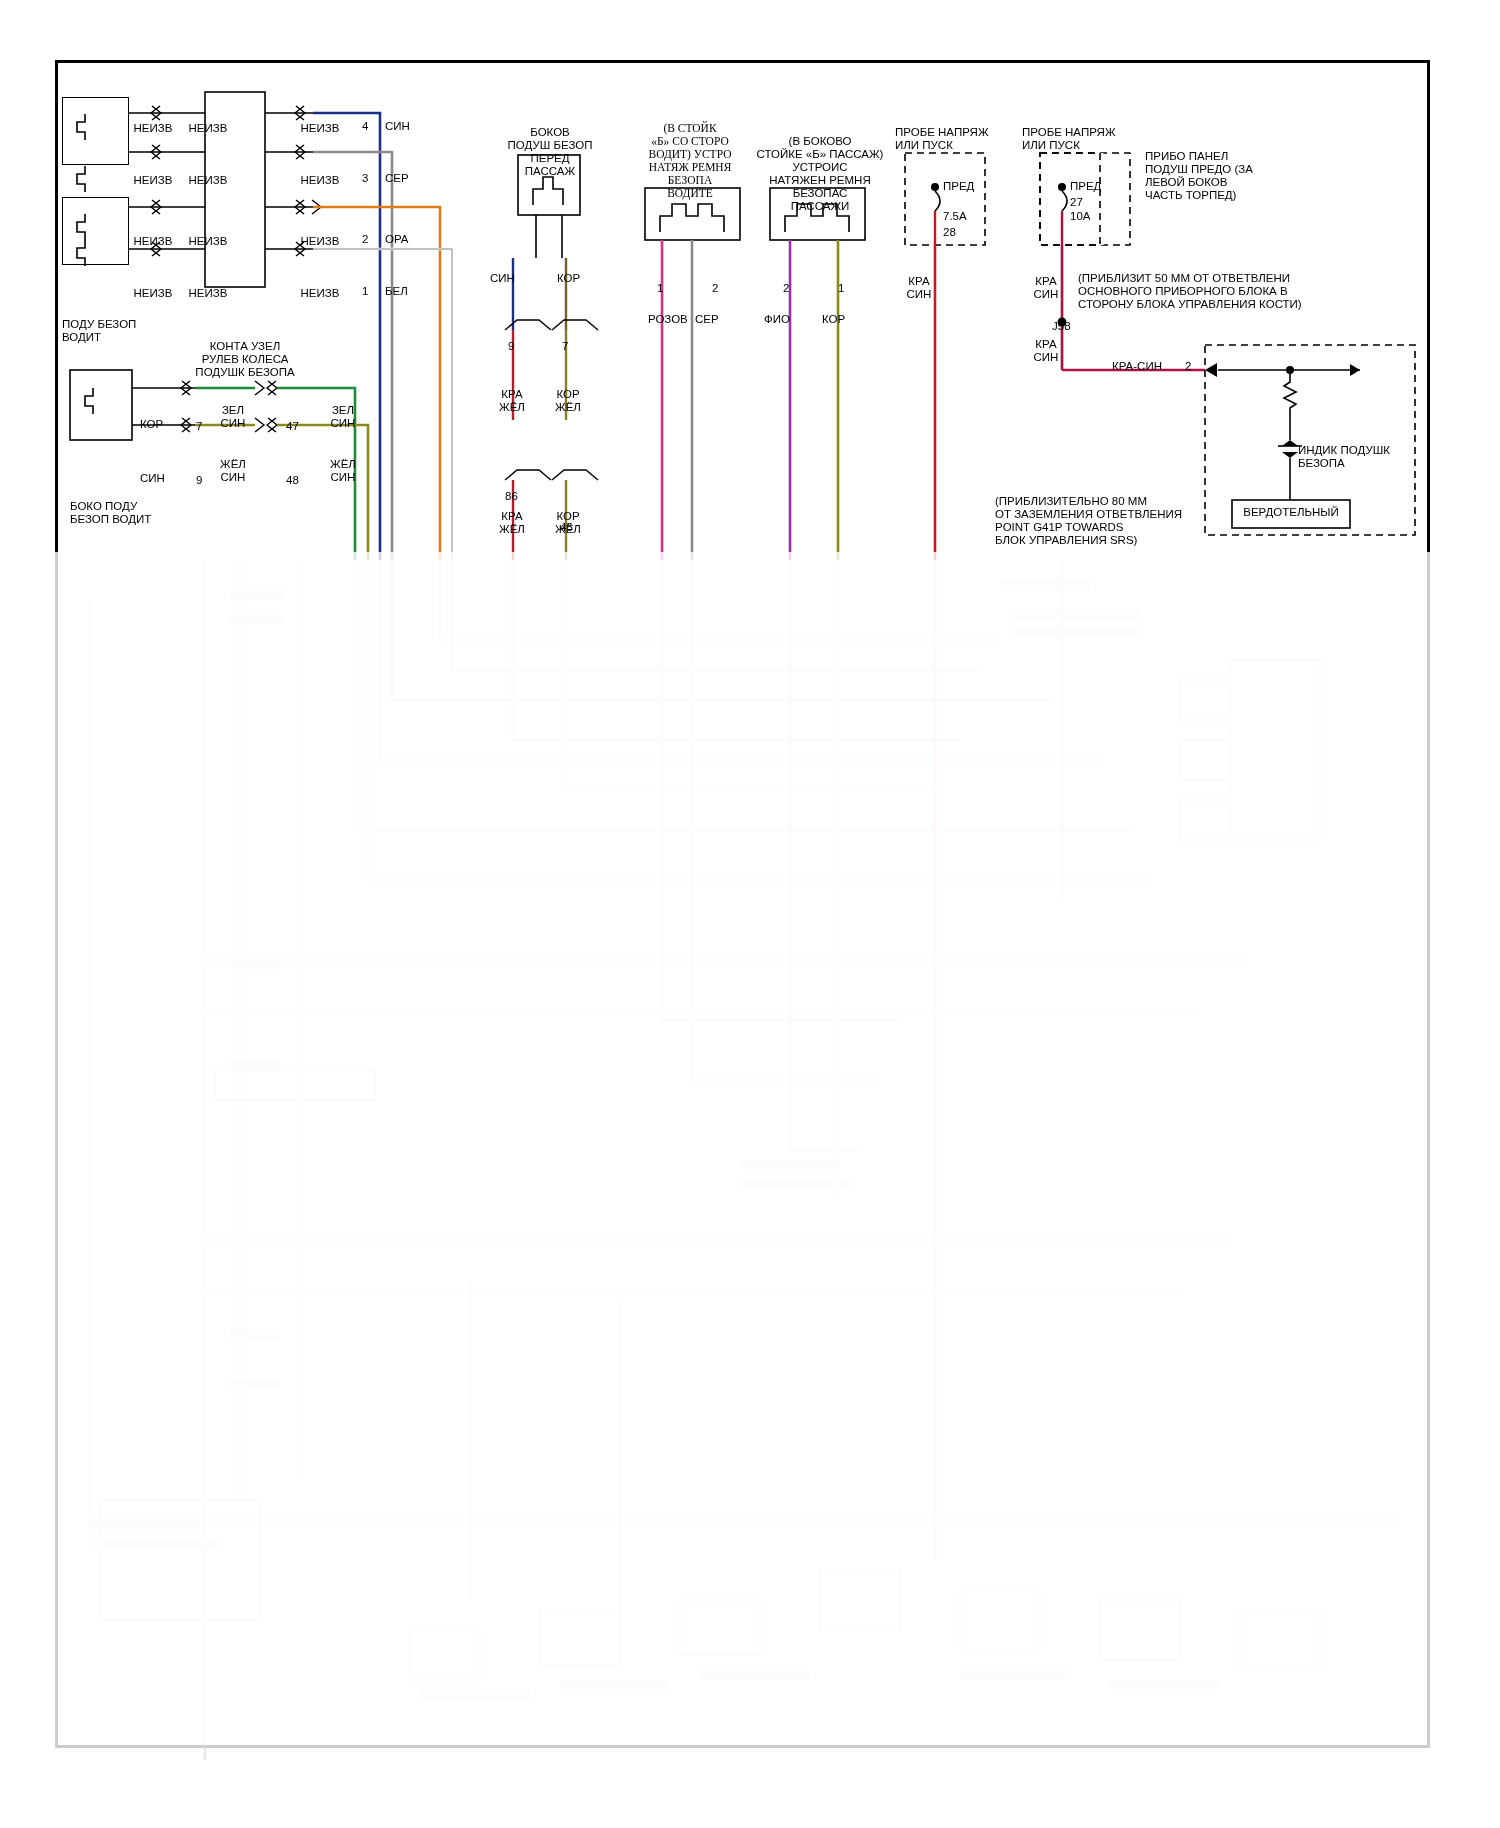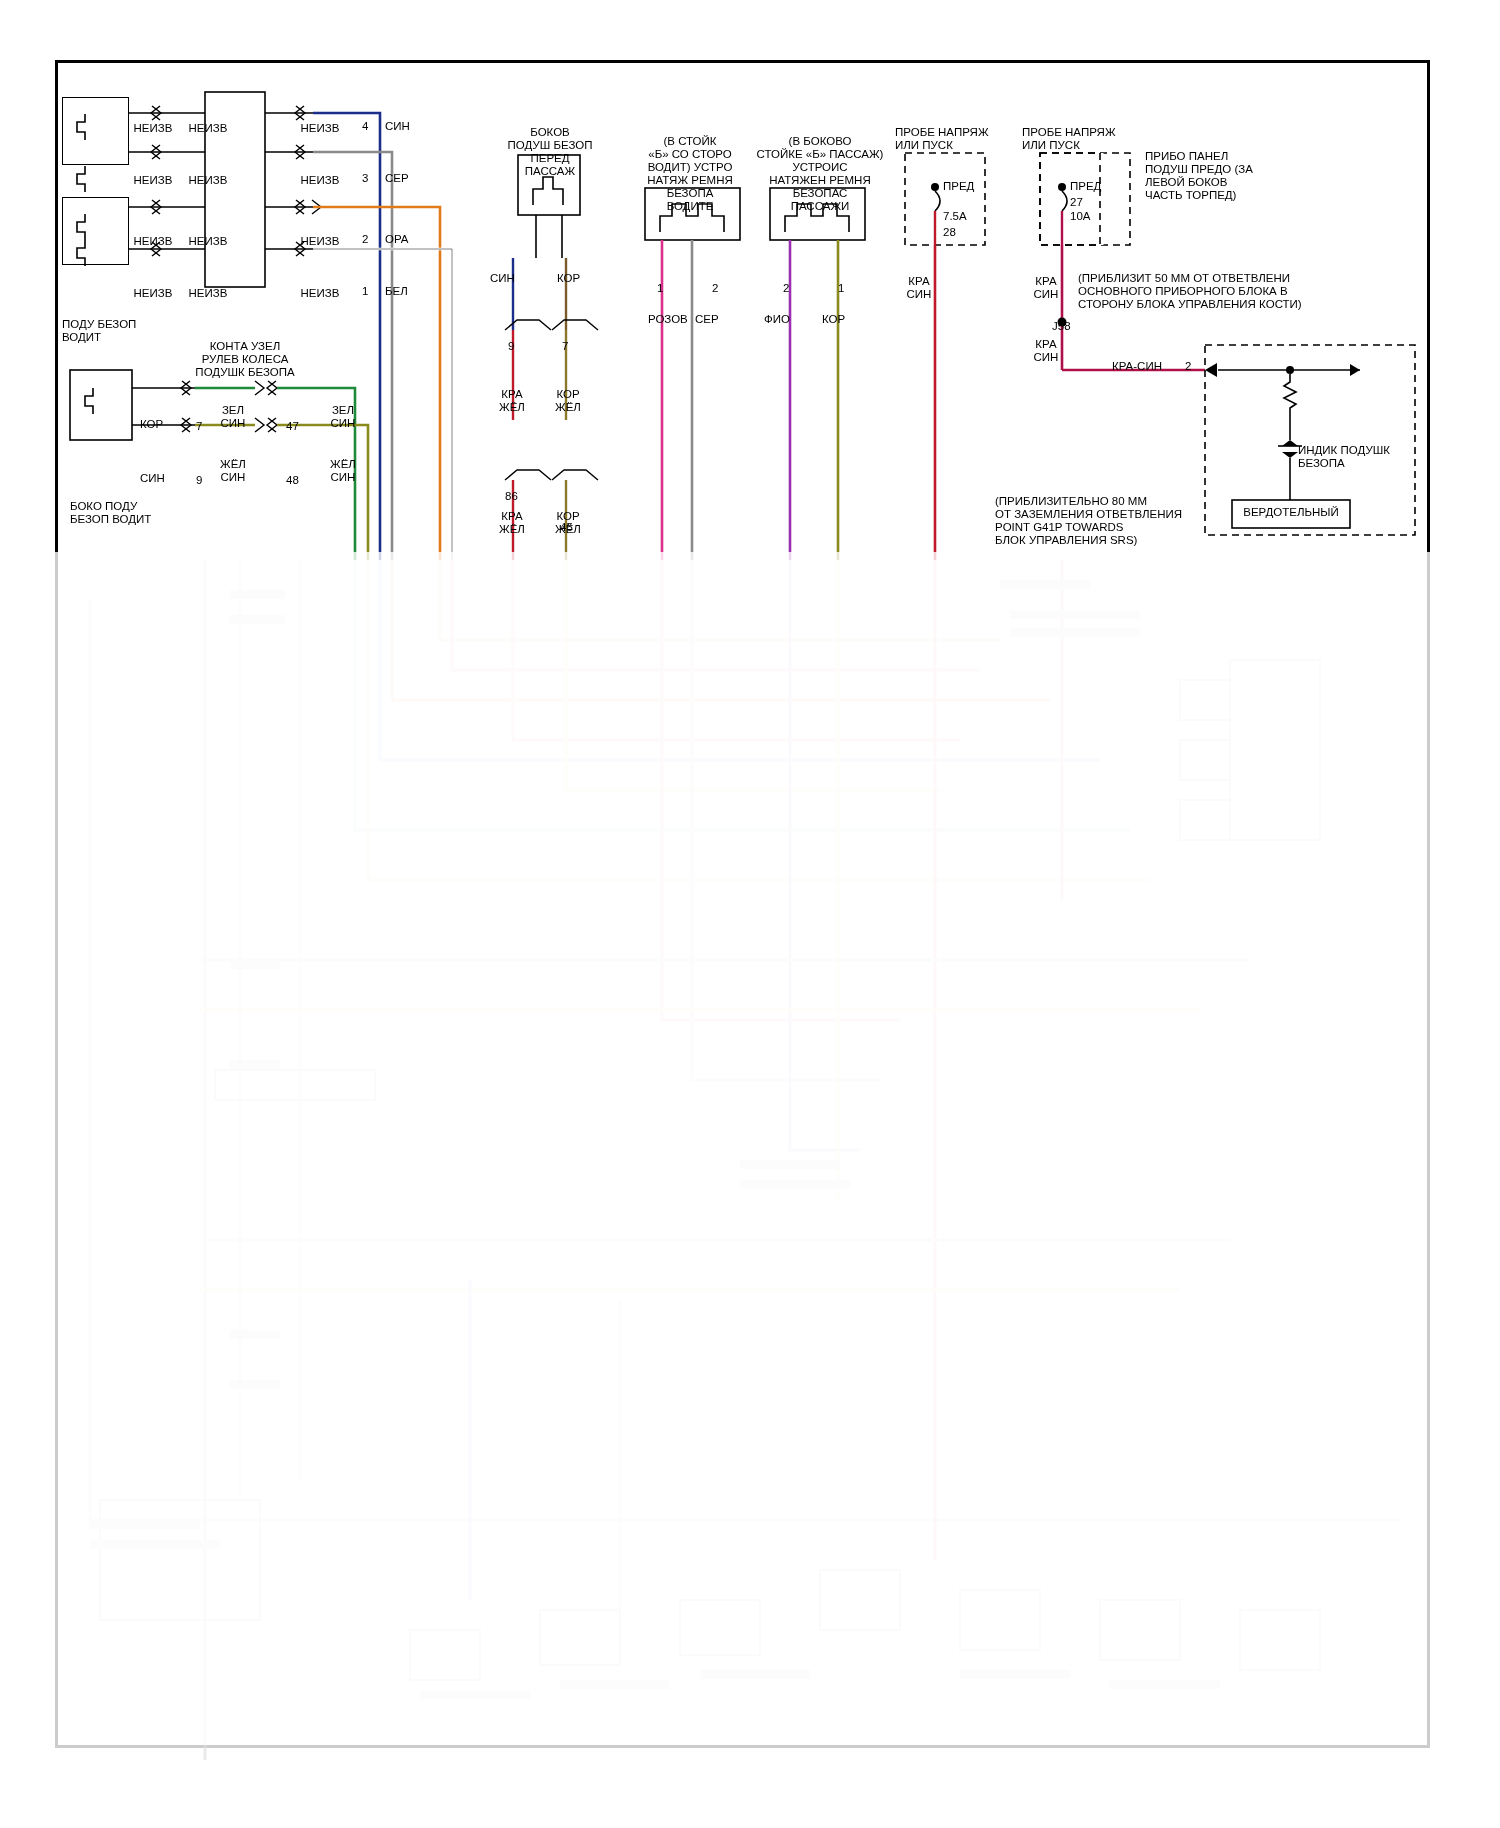--- a/index.html
+++ b/index.html
@@ -208,21 +208,21 @@
 ЖЁЛ</div>
   <div class="lbl c" style="left:548px;top:388px;width:40px;">КОР
 ЖЁЛ</div>
   <div class="lbl" style="left:505px;top:490px;">86</div>
   <div class="lbl" style="left:560px;top:490px;margin-top:31px;">45</div>
   <div class="lbl c" style="left:492px;top:510px;width:40px;">КРА
 ЖЁЛ</div>
   <div class="lbl c" style="left:548px;top:510px;width:40px;">КОР
 ЖЁЛ</div>
 
-  <div class="lbl c" style="left:630px;top:135px;width:120px;">(В СТОЙК
+  <div class="lbl c" style="left:630px;top:122px;width:120px;font-family:Liberation Serif, serif;">(В СТОЙК
 «Б» СО СТОРО
 ВОДИТ) УСТРО
 НАТЯЖ РЕМНЯ
 БЕЗОПА
 ВОДИТЕ</div>
   <div class="lbl" style="left:657px;top:282px;">1</div>
   <div class="lbl" style="left:712px;top:282px;">2</div>
   <div class="lbl" style="left:628px;top:313px;padding-left:20px;">РОЗОВ</div>
   <div class="lbl" style="left:695px;top:313px;">СЕР</div>
 

